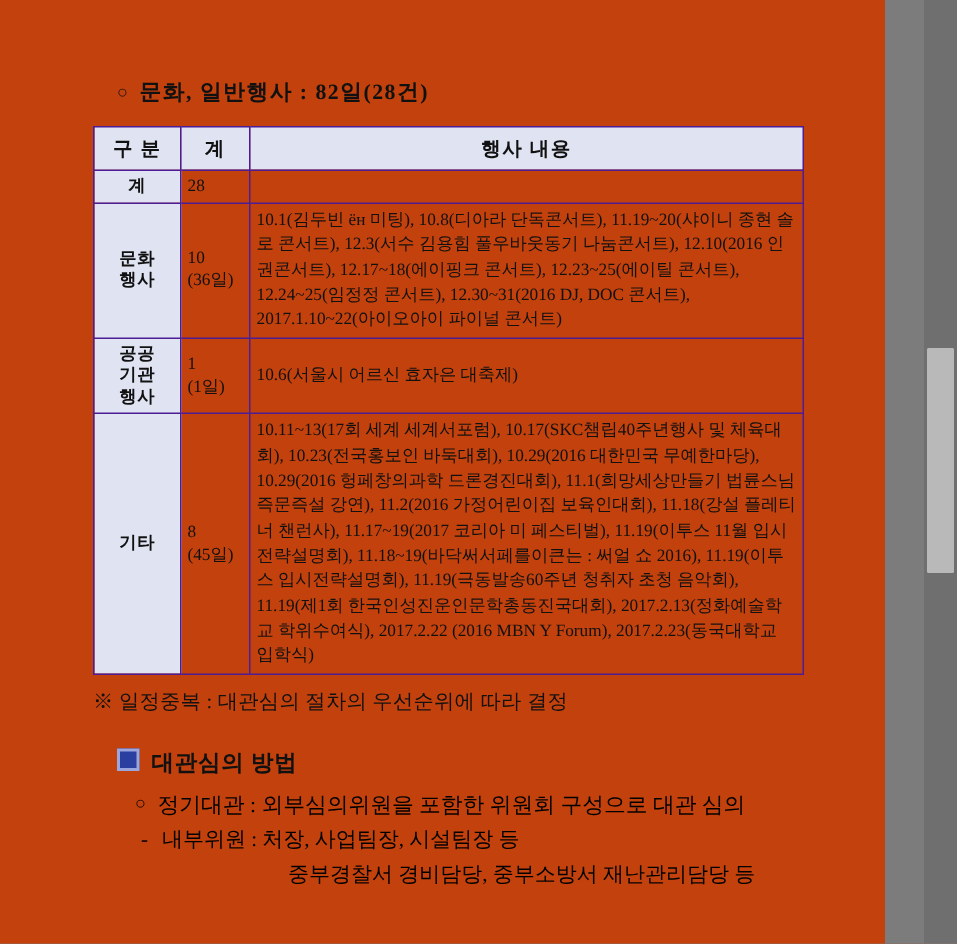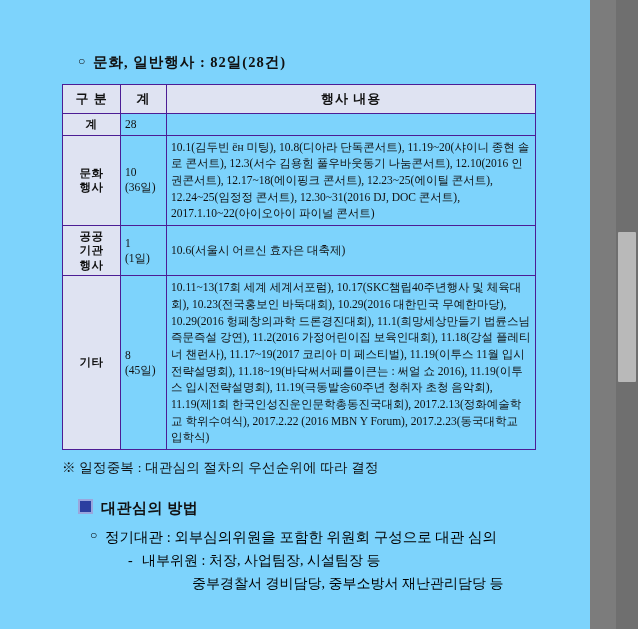--- a/index.html
+++ b/index.html
@@ -12,21 +12,21 @@
     height: 629px;
     overflow: hidden;
     font-family: "Liberation Serif", serif;
   }
   #page {
     position: absolute;
     left: 0;
     top: 0;
     width: 590px;
     height: 629px;
-    background: #7dd3fc;
+    background: #c2410c;
     box-sizing: border-box;
     padding: 52px 40px 0 56px;
   }
   #gutter {
     position: absolute;
     left: 590px;
     top: 0;
     width: 48px;
     height: 629px;
     background: #7c7c7c;
@@ -138,21 +138,21 @@
     margin: 4px 0 0 34px;
     font-size: 14.5px;
     line-height: 1.62;
   }
   .lvl1-cont {
     margin: 0 0 0 123px;
     font-size: 14.5px;
     line-height: 1.62;
   }
   .lvl2 {
-    margin: 1px 0 0 72px;
+    margin: 1px 0 0 38px;
     font-size: 14px;
     line-height: 1.62;
   }
   .lvl2-cont {
     margin: 0 0 0 136px;
     font-size: 14px;
     line-height: 1.62;
   }
   .dash {
     display: inline-block;

